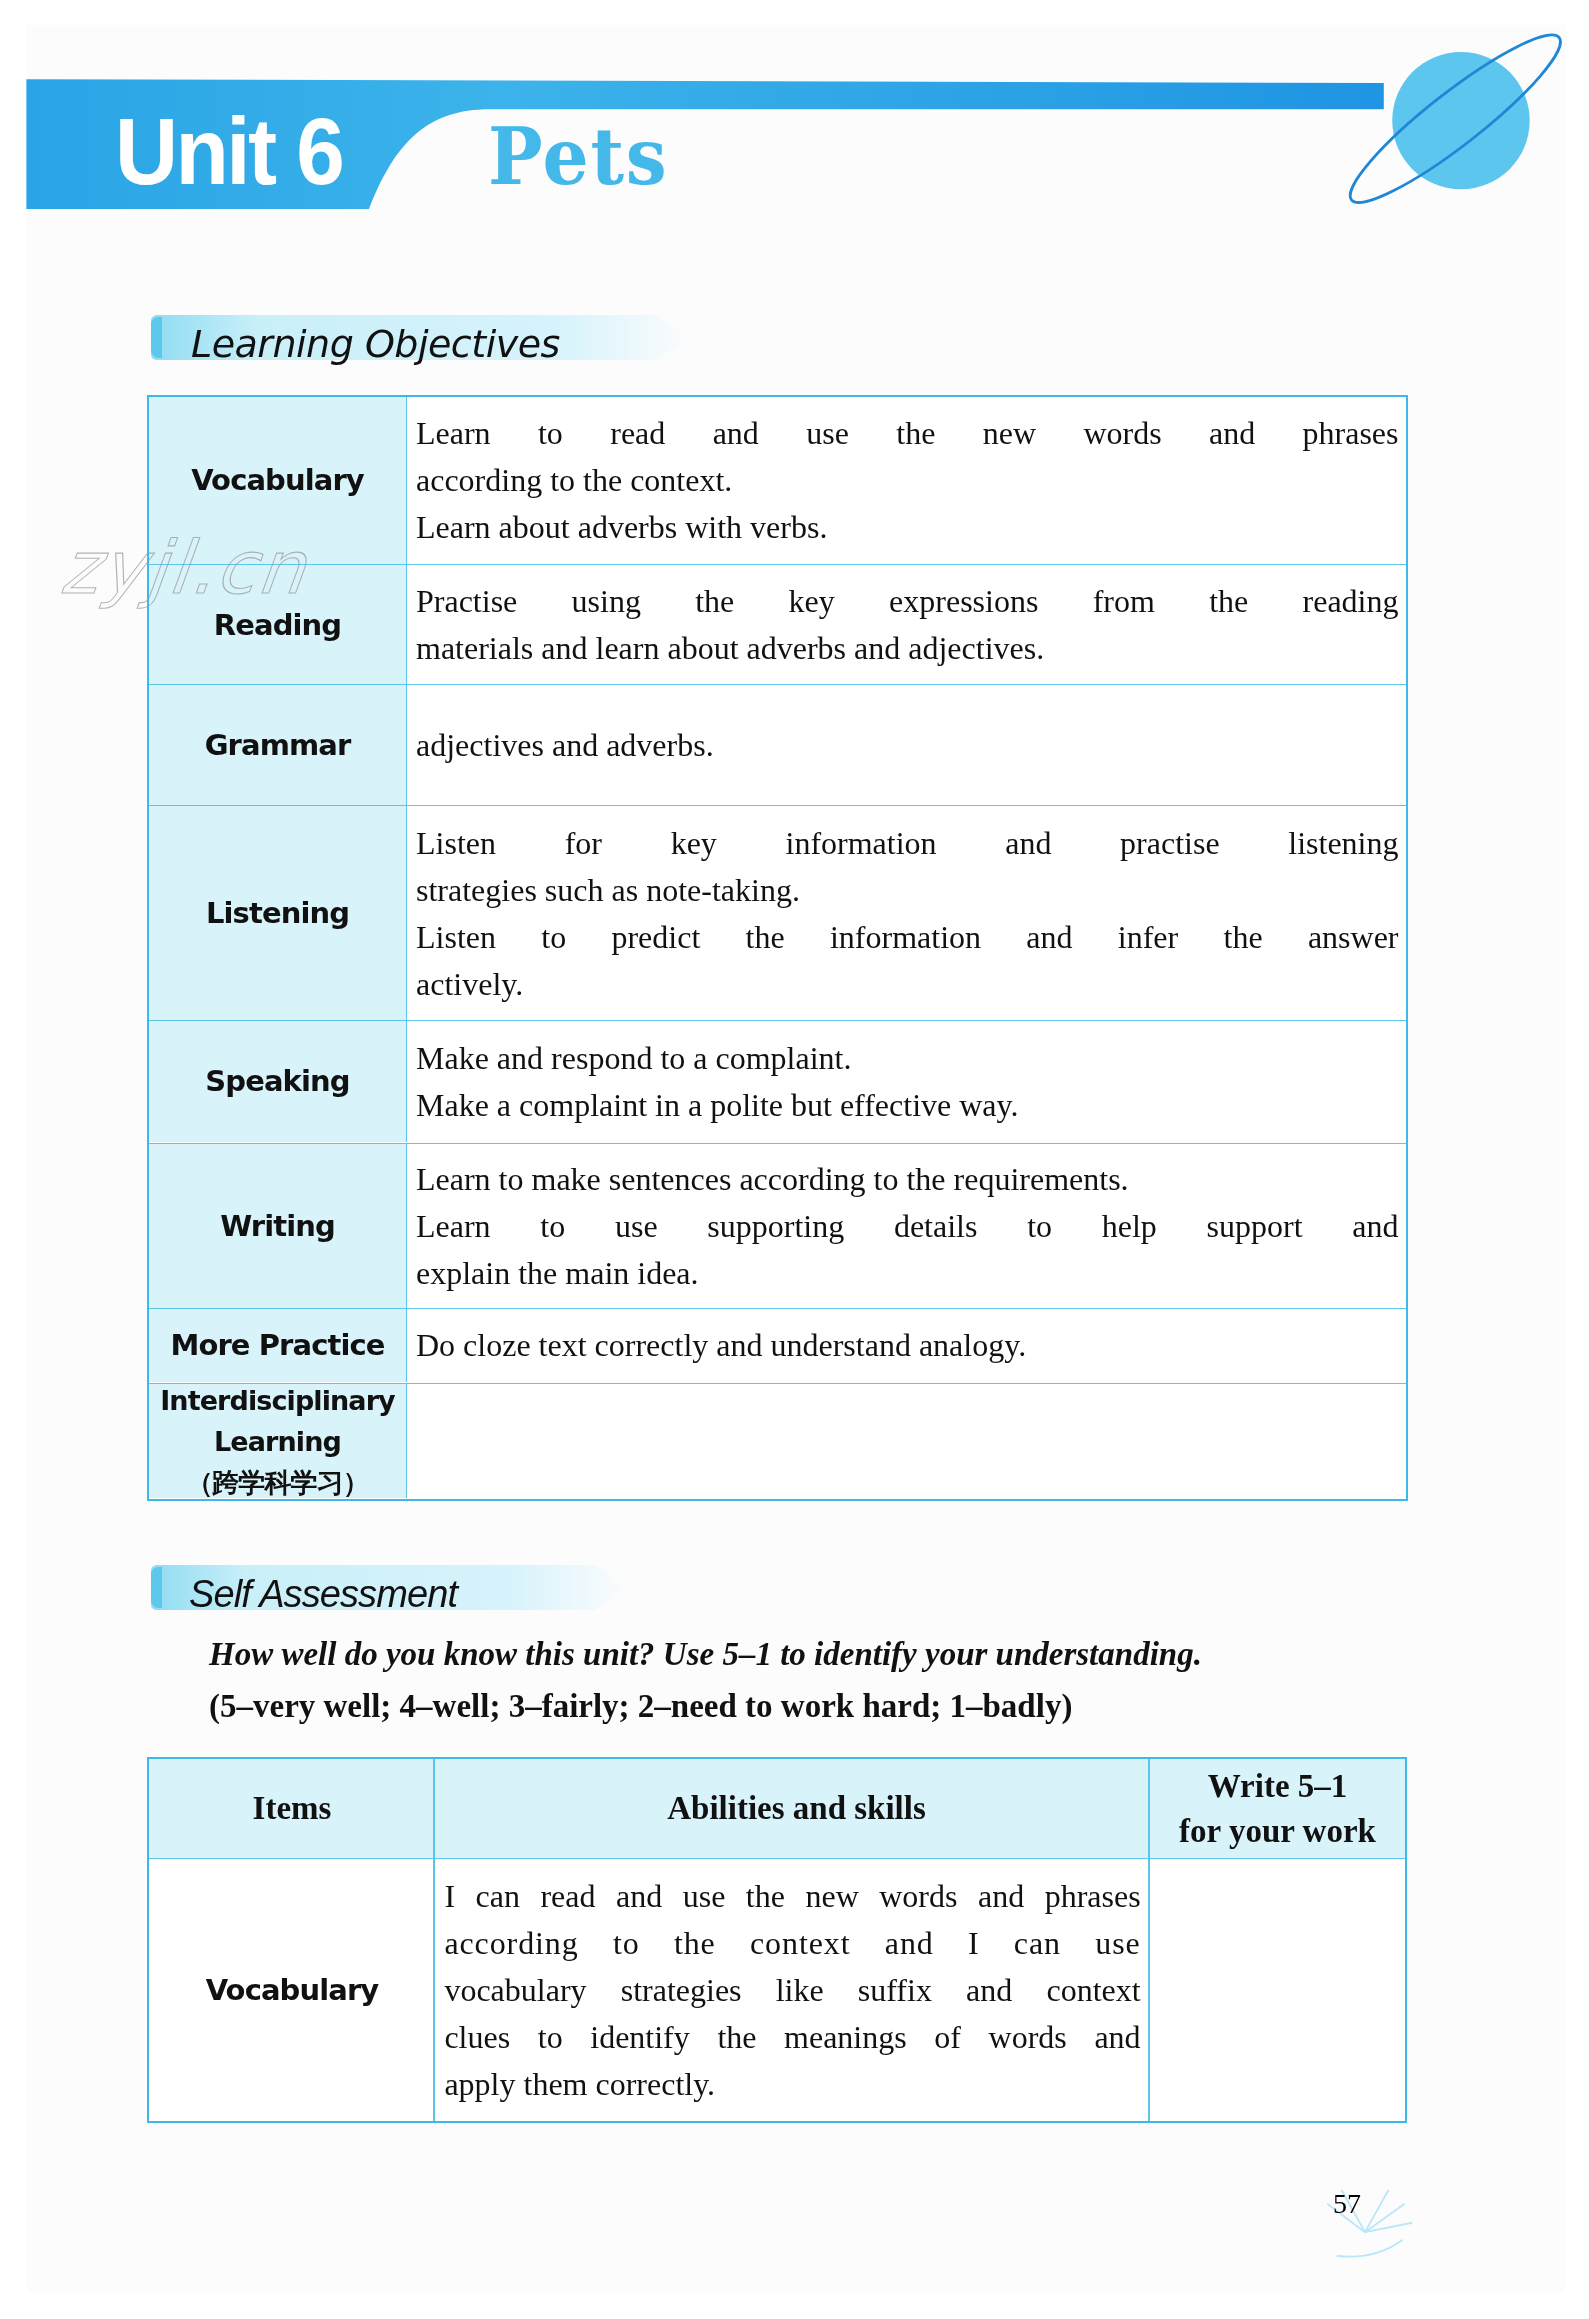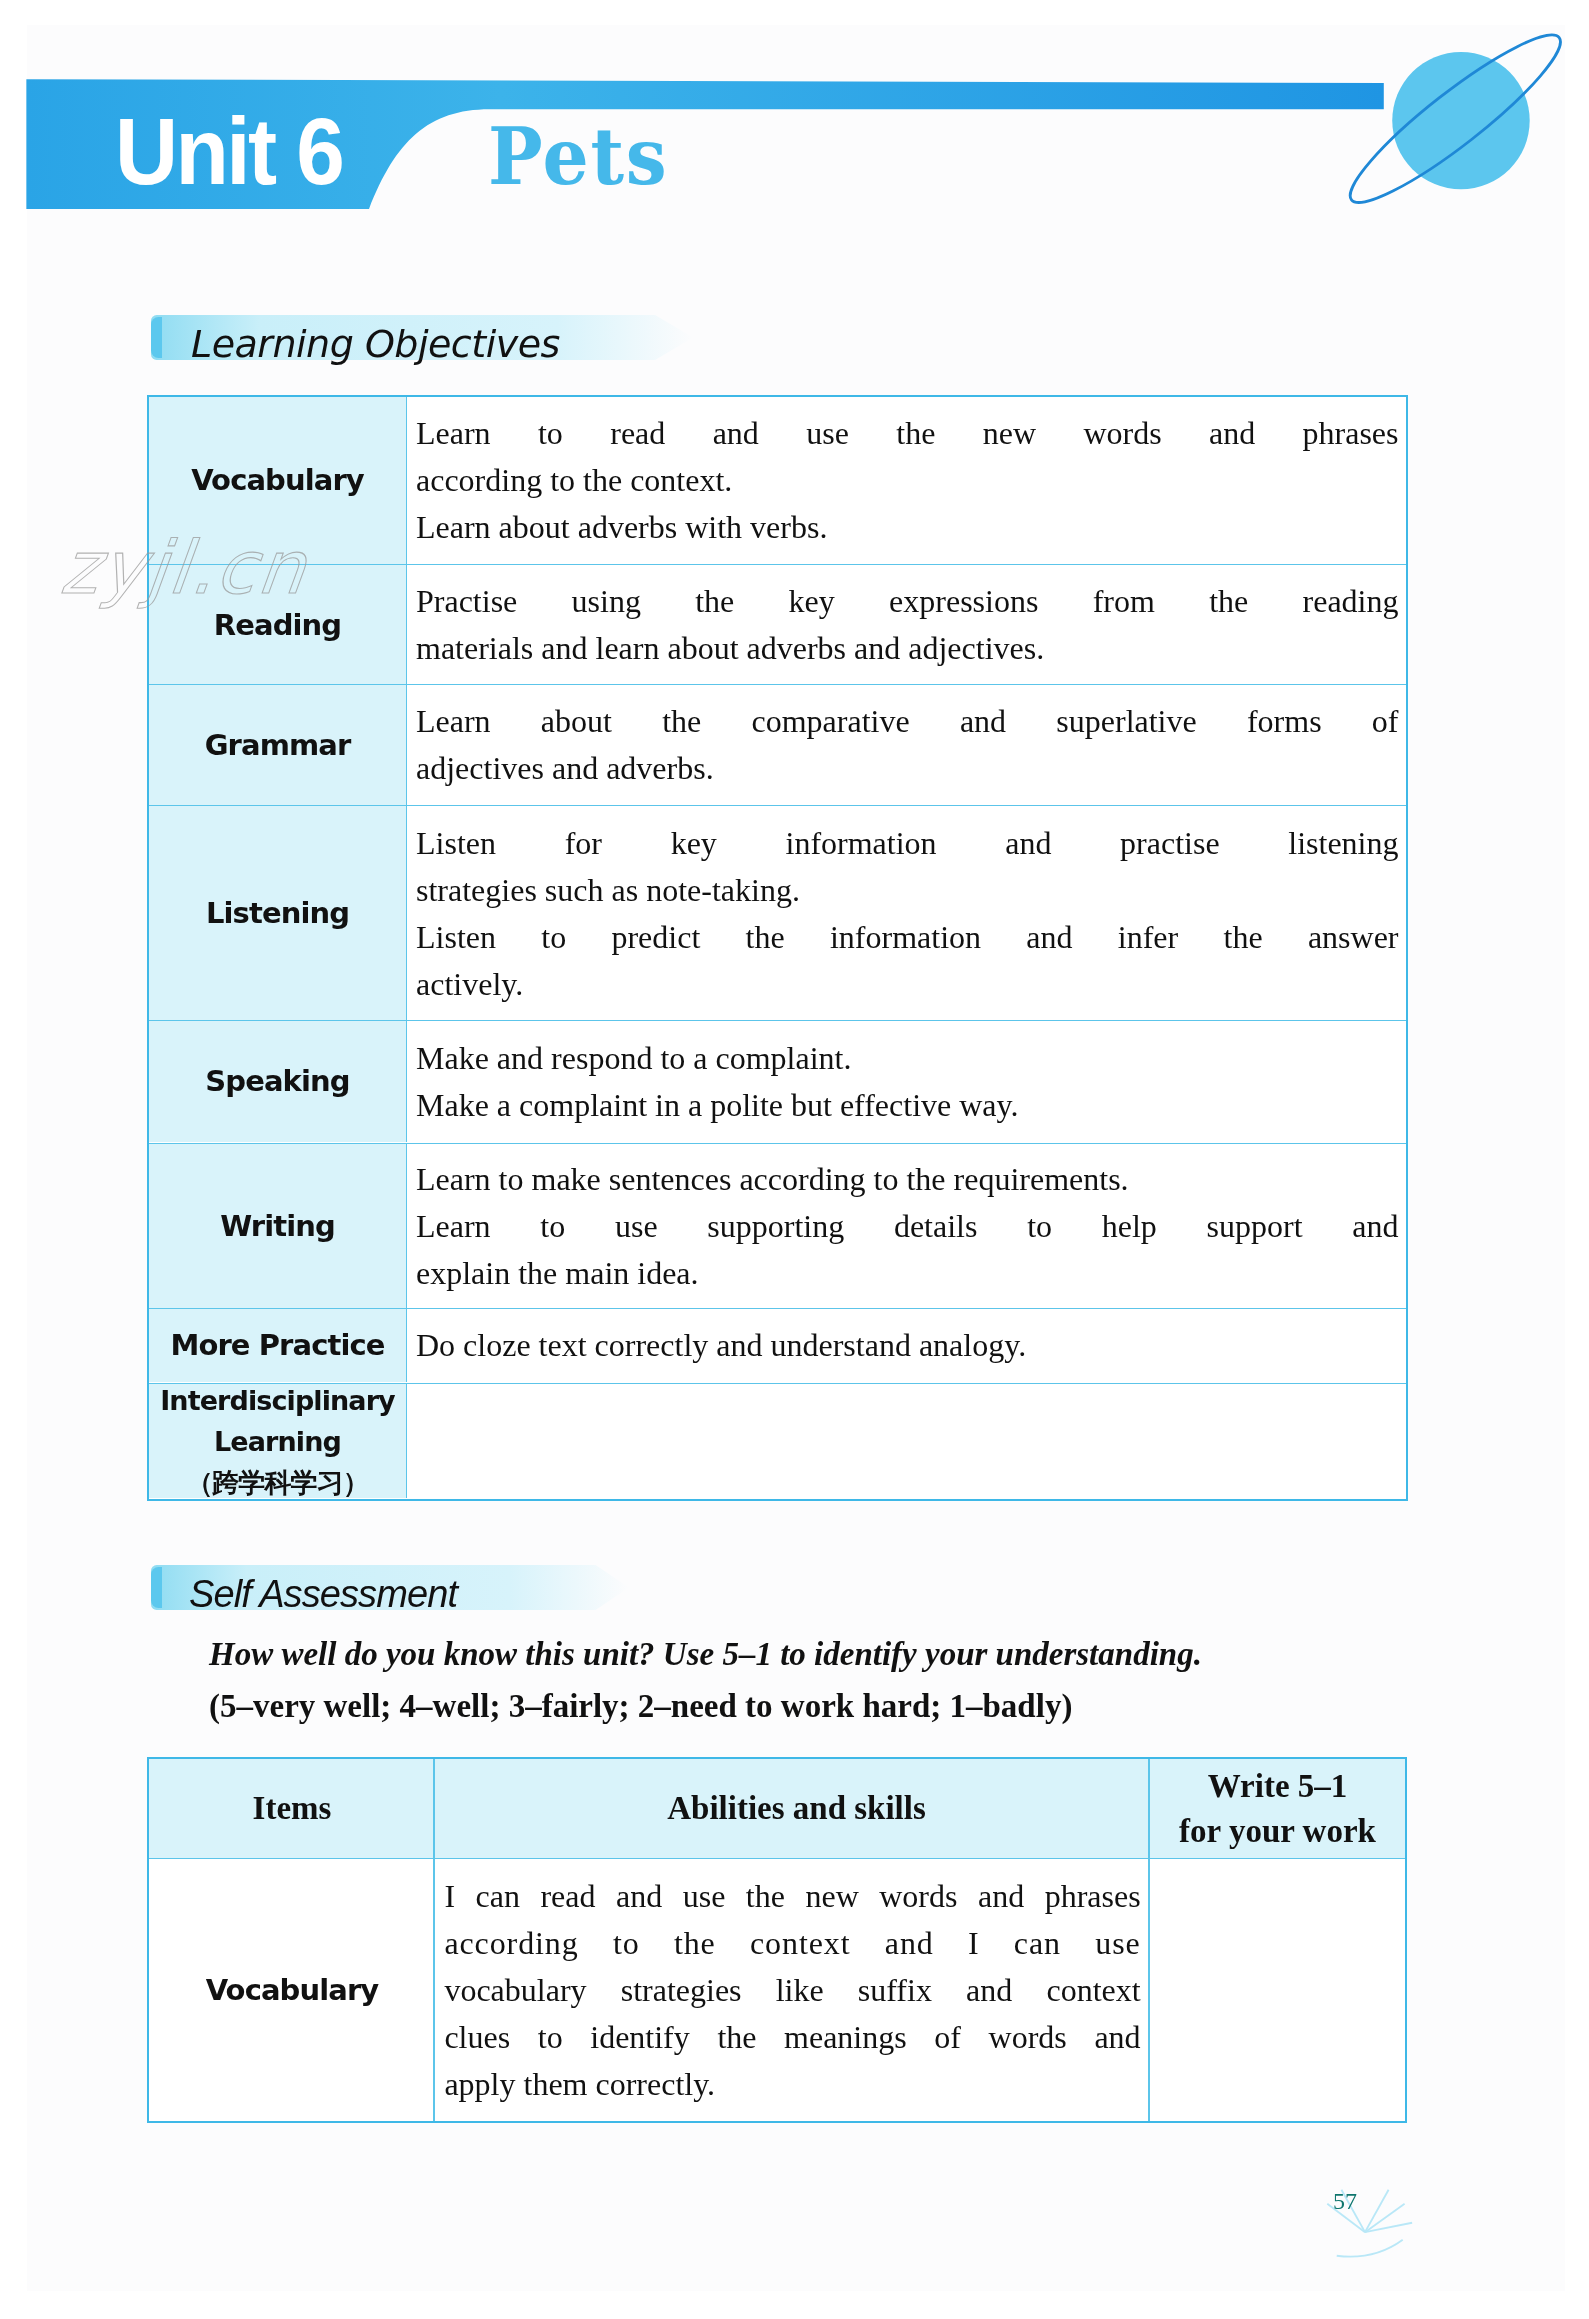--- a/index.html
+++ b/index.html
@@ -34,21 +34,21 @@
   
   .sa-table { position: absolute; left: 147px; top: 1757px; width: 1260px; height: 366px; border: 2.8px solid #3eb8e7; box-sizing: border-box; background: #ffffff; }
   .sa-head { position: absolute; left: 0; right: 0; top: 0; height: 100px; background: #d9f3fa; border-bottom: 1.9px solid #5cc5ea; box-sizing: border-box; }
   .sa-cell { position: absolute; top: 0; bottom: 0; display: flex; align-items: center; justify-content: center; text-align: center; box-sizing: border-box; }
   .sa-head .sa-cell { font-family: "Liberation Serif", serif; font-weight: bold; font-size: 33px; line-height: 45px; color: #111; }
   .vline { position: absolute; top: 0; bottom: 0; width: 1.9px; background: #5cc5ea; }
   .sa-body { position: absolute; left: 0; right: 0; top: 100px; bottom: 0; }
   .sa-item { font-family: "DejaVu Sans", sans-serif; font-weight: bold; font-size: 29px; letter-spacing: -0.9px; color: #111; }
   .sa-desc { font-family: "Liberation Serif", serif; font-size: 32px; line-height: 47px; color: #111; text-align: justify; text-align-last: left; padding: 0 9.4px 0 9.4px; }
 
-  .page-num { position: absolute; left: 1333px; top: 2188px; font-family: "Liberation Serif", serif; font-size: 24px; color: #0f766e; }
+  .page-num { position: absolute; left: 1333px; top: 2188px; font-family: "Liberation Serif", serif; font-size: 28px; color: #000000; }
   .watermark { position: absolute; left: 68px; top: 525px; font-family: "DejaVu Sans", sans-serif; font-size: 73px; color: transparent; -webkit-text-stroke: 1.1px #9a9a9a; transform: skewX(-20deg); letter-spacing: 1.9px; opacity: 0.75; }
 </style>
 </head>
 <body>
 
 <div class="page"></div>
 
 <svg class="hdr-svg" width="1589" height="245" viewBox="0 0 1688 260">
   <defs>
     <linearGradient id="bandGrad" x1="0" y1="0" x2="1" y2="0">
@@ -83,21 +83,20 @@
   <div class="lo-row" style="top:167px; height:121px;">
     <div class="lo-key">Reading</div>
     <div class="lo-val">
       <span class="just">Practise using the key expressions from the reading</span>
       <span>materials and learn about adverbs and adjectives.</span>
     </div>
   </div>
   <div class="lo-row" style="top:287px; height:121px;">
     <div class="lo-key">Grammar</div>
     <div class="lo-val">
-      <span class="just">Learn about the comparative and superlative forms of</span>
       <span>adjectives and adverbs.</span>
     </div>
   </div>
   <div class="lo-row" style="top:408px; height:216px;">
     <div class="lo-key">Listening</div>
     <div class="lo-val">
       <span class="just">Listen for key information and practise listening</span>
       <span>strategies such as note-taking.</span>
       <span class="just">Listen to predict the information and infer the answer</span>
       <span>actively.</span>

